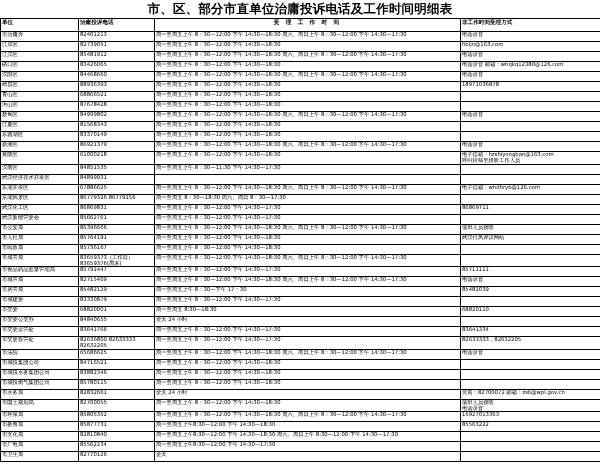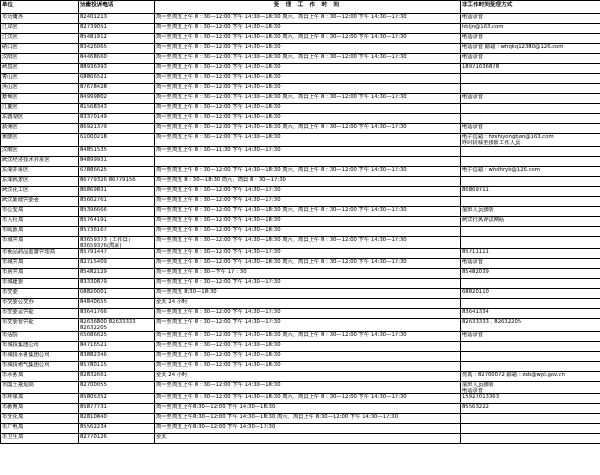--- a/index.html
+++ b/index.html
@@ -68,20 +68,21 @@
   .lines span { display: block; }
   .lines span + span { margin-top: 0.5px; }
 
   td.tall { height: 17px; }
 </style>
 </head>
 <body>
 
 <div id="page">
 
+  <div class="doc-title">市、区、部分市直单位治庸投诉电话及工作时间明细表</div>
 
   <table class="main">
     <colgroup>
       <col class="c-unit">
         <col class="c-phone">
         <col class="c-hours">
         <col class="c-after">
     </colgroup>
     <thead>
       <tr>

